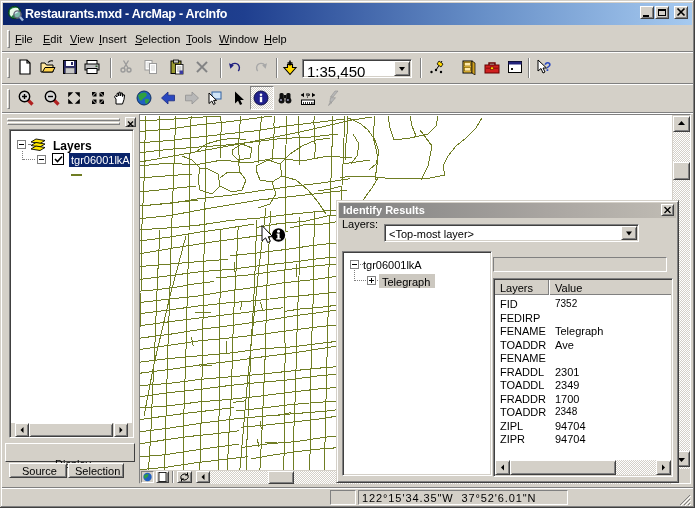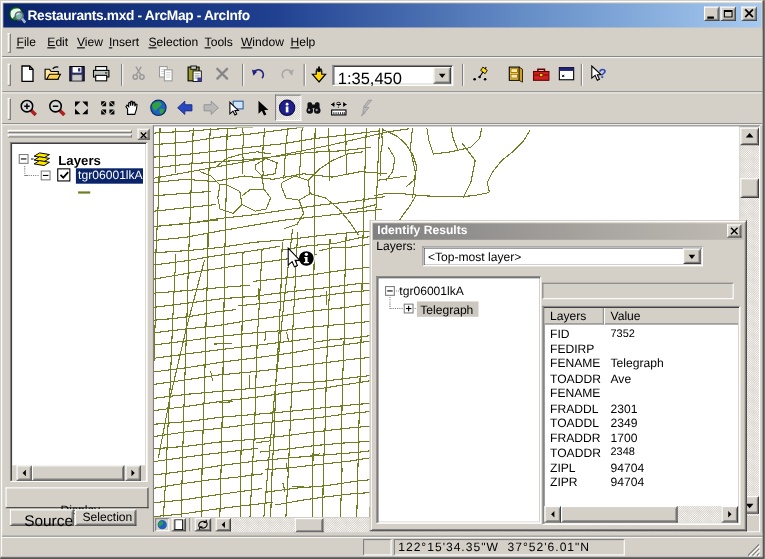--- a/index.html
+++ b/index.html
@@ -264,21 +264,21 @@
 <div class="btn" style="left:15px;top:423px;width:14px;height:14px"><svg width="12" height="12" viewBox="0 0 12 12">
         <path d="M7.5 3 L4.5 6 L7.5 9Z" fill="#000"></path>
       </svg></div>
 <div class="btn" style="left:114px;top:423px;width:14px;height:14px"><svg width="12" height="12" viewBox="0 0 12 12">
         <path d="M4.5 3 L7.5 6 L4.5 9Z" fill="#000"></path>
       </svg></div>
 <div class="btn" style="left:29px;top:423px;width:84px;height:14px"></div>
 <div class="abs" style="left:5px;top:443px;width:130px;height:19px;background:#d4d0c8;border:1px solid;border-color:#fff #404040 #404040 #fff"></div>
 <span class="abs" style="left:55px;top:458px;font-size:11px">Display</span>
 <div class="abs raised" style="left:9px;top:463px;width:58px;height:15px"></div>
-<span class="abs" style="left:22px;top:465px;font-size:14px">Source</span>
+<span class="abs" style="left:22px;top:465px;font-size:11px">Source</span>
 <div class="abs raised" style="left:68px;top:463px;width:56px;height:15px"></div>
 <span class="abs" style="left:75px;top:465px;font-size:11px">Selection</span>
 <div class="abs" style="left:139px;top:114px;width:552px;height:370px;border:1px solid;border-color:#808080 #fff #fff #808080;background:#d4d0c8"></div>
 <div class="abs" style="left:140px;top:115px;width:532px;height:355px;background:#fff;overflow:hidden">
 <svg width="531" height="354" viewBox="0 0 531 354" style="position:absolute;left:0;top:1px">
         <g fill="none" stroke="#6f7d23" stroke-width="1" shape-rendering="crispEdges">
           <polyline points="5.5,0.0 4.3,59.3 1.5,118.7 1.0,178.0 -0.8,237.3 -3.0,296.7 -4.4,356.0"></polyline>
           <polyline points="19.1,0.0 19.7,6.8 19.5,13.7 19.9,20.5 19.9,27.3 19.7,34.1 19.7,41.0"></polyline>
           <polyline points="20.0,114.5 17.9,154.7 16.2,195.0 14.7,235.2 12.5,275.5 10.9,315.7 8.4,356.0"></polyline>
           <polyline points="35.7,0.0 33.6,59.3 31.4,118.7 29.8,178.0 27.7,237.3 26.1,296.7 24.6,356.0"></polyline>

